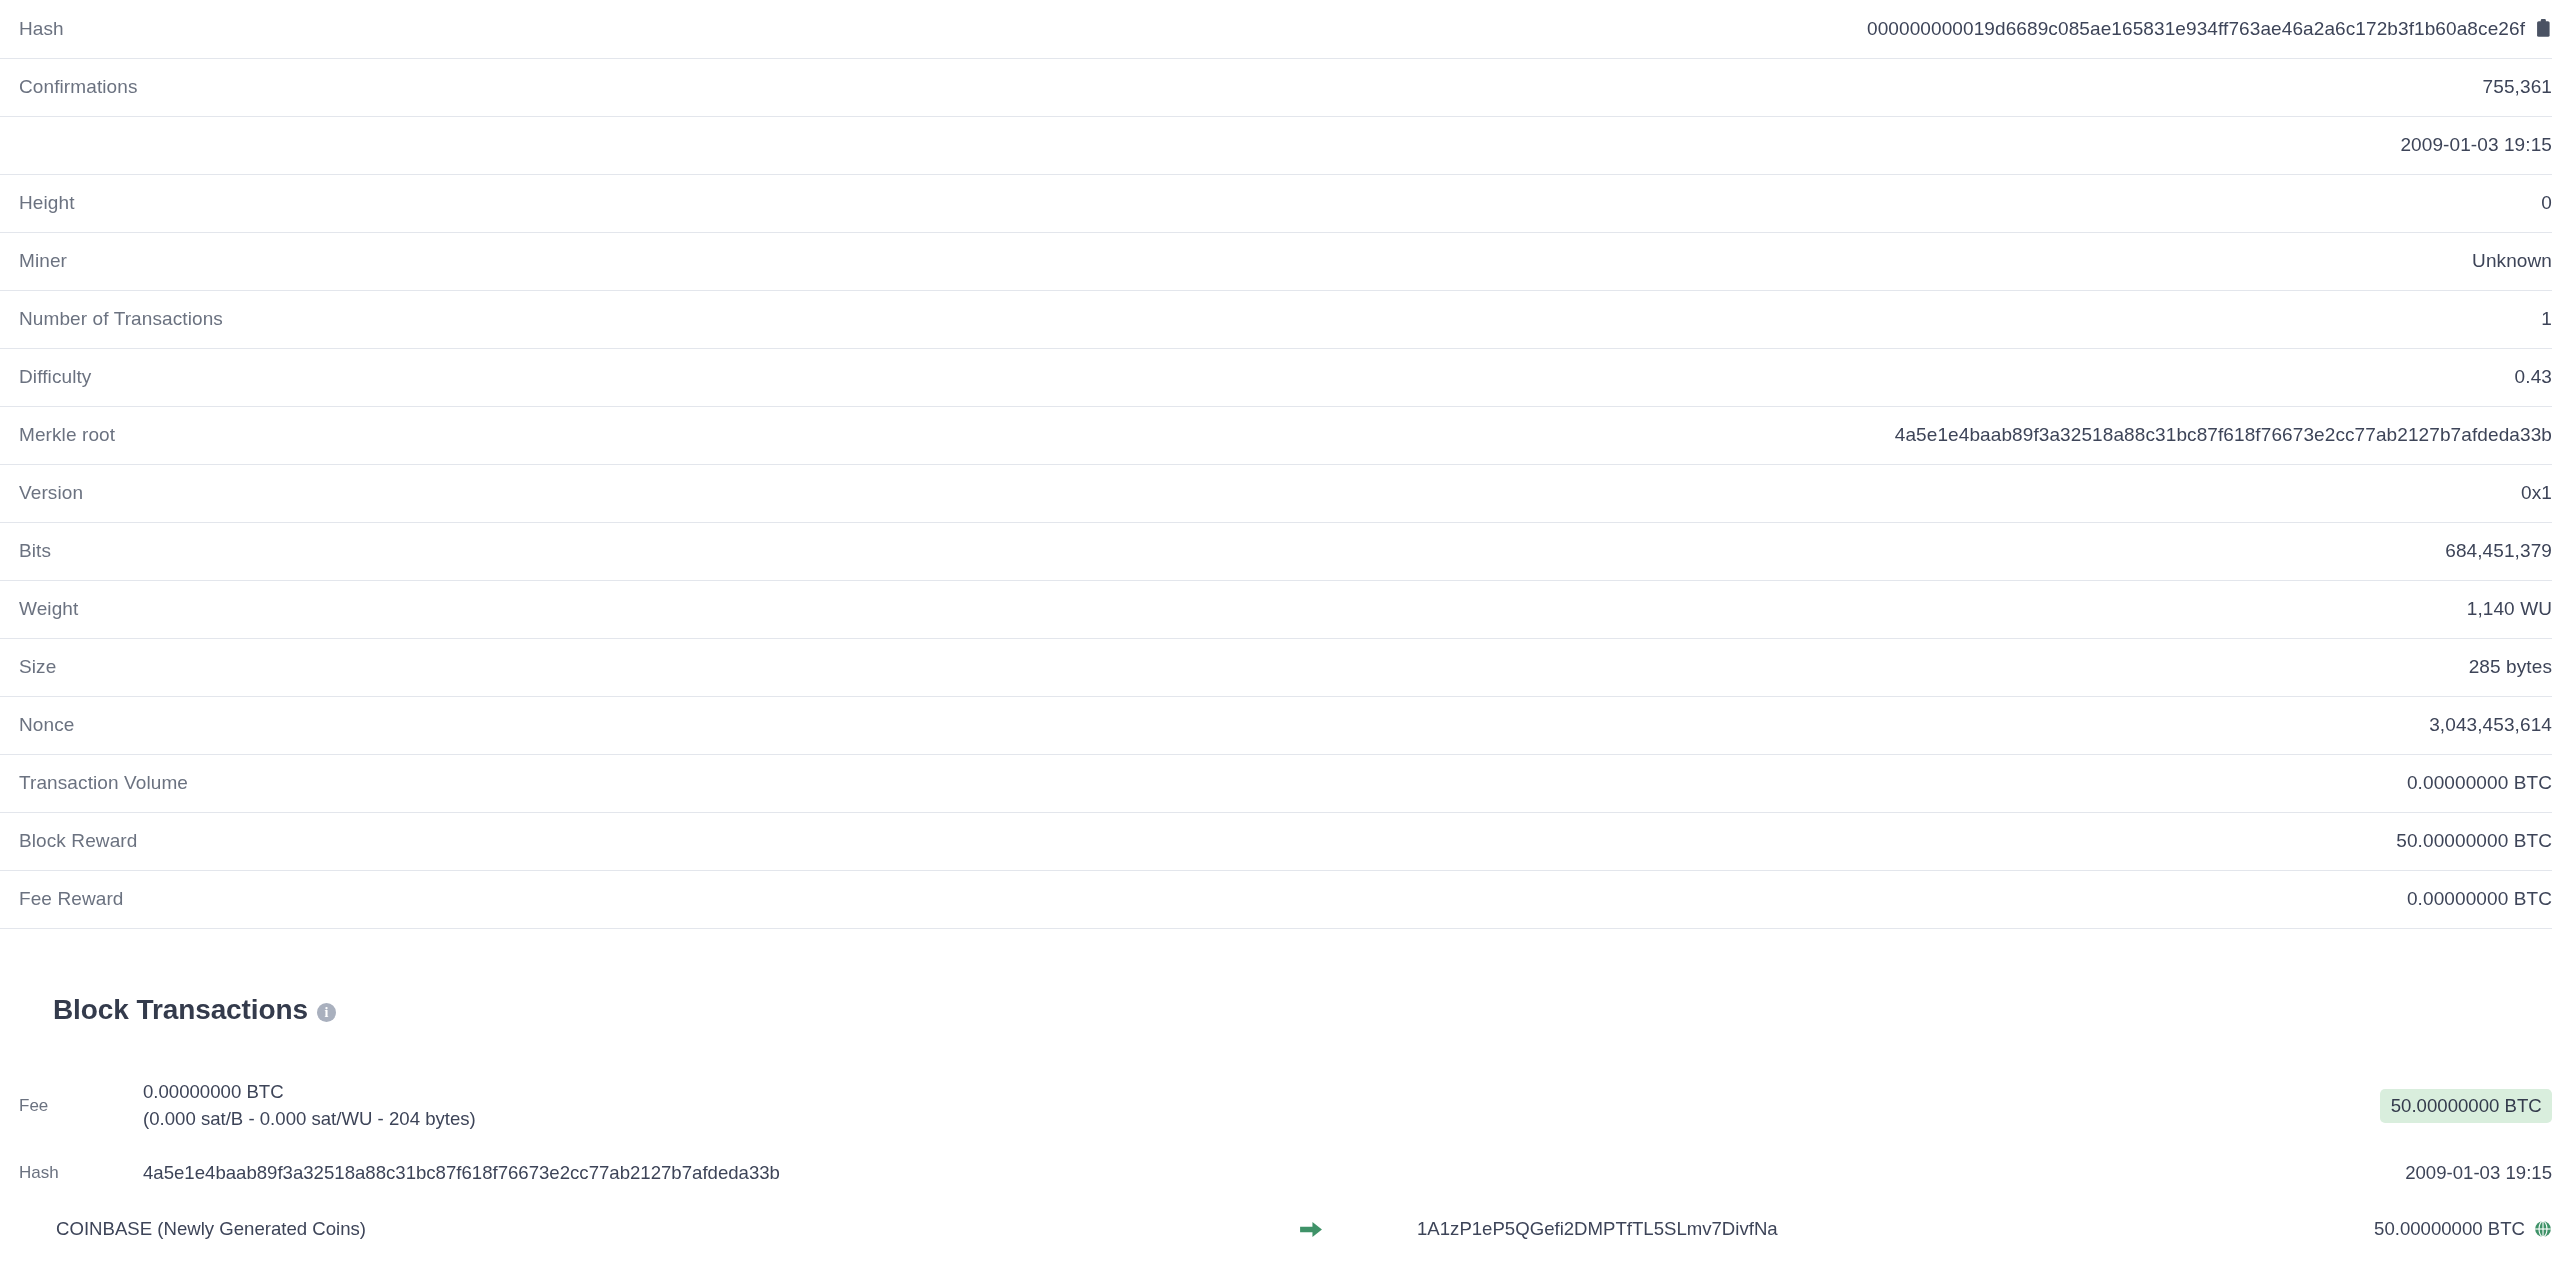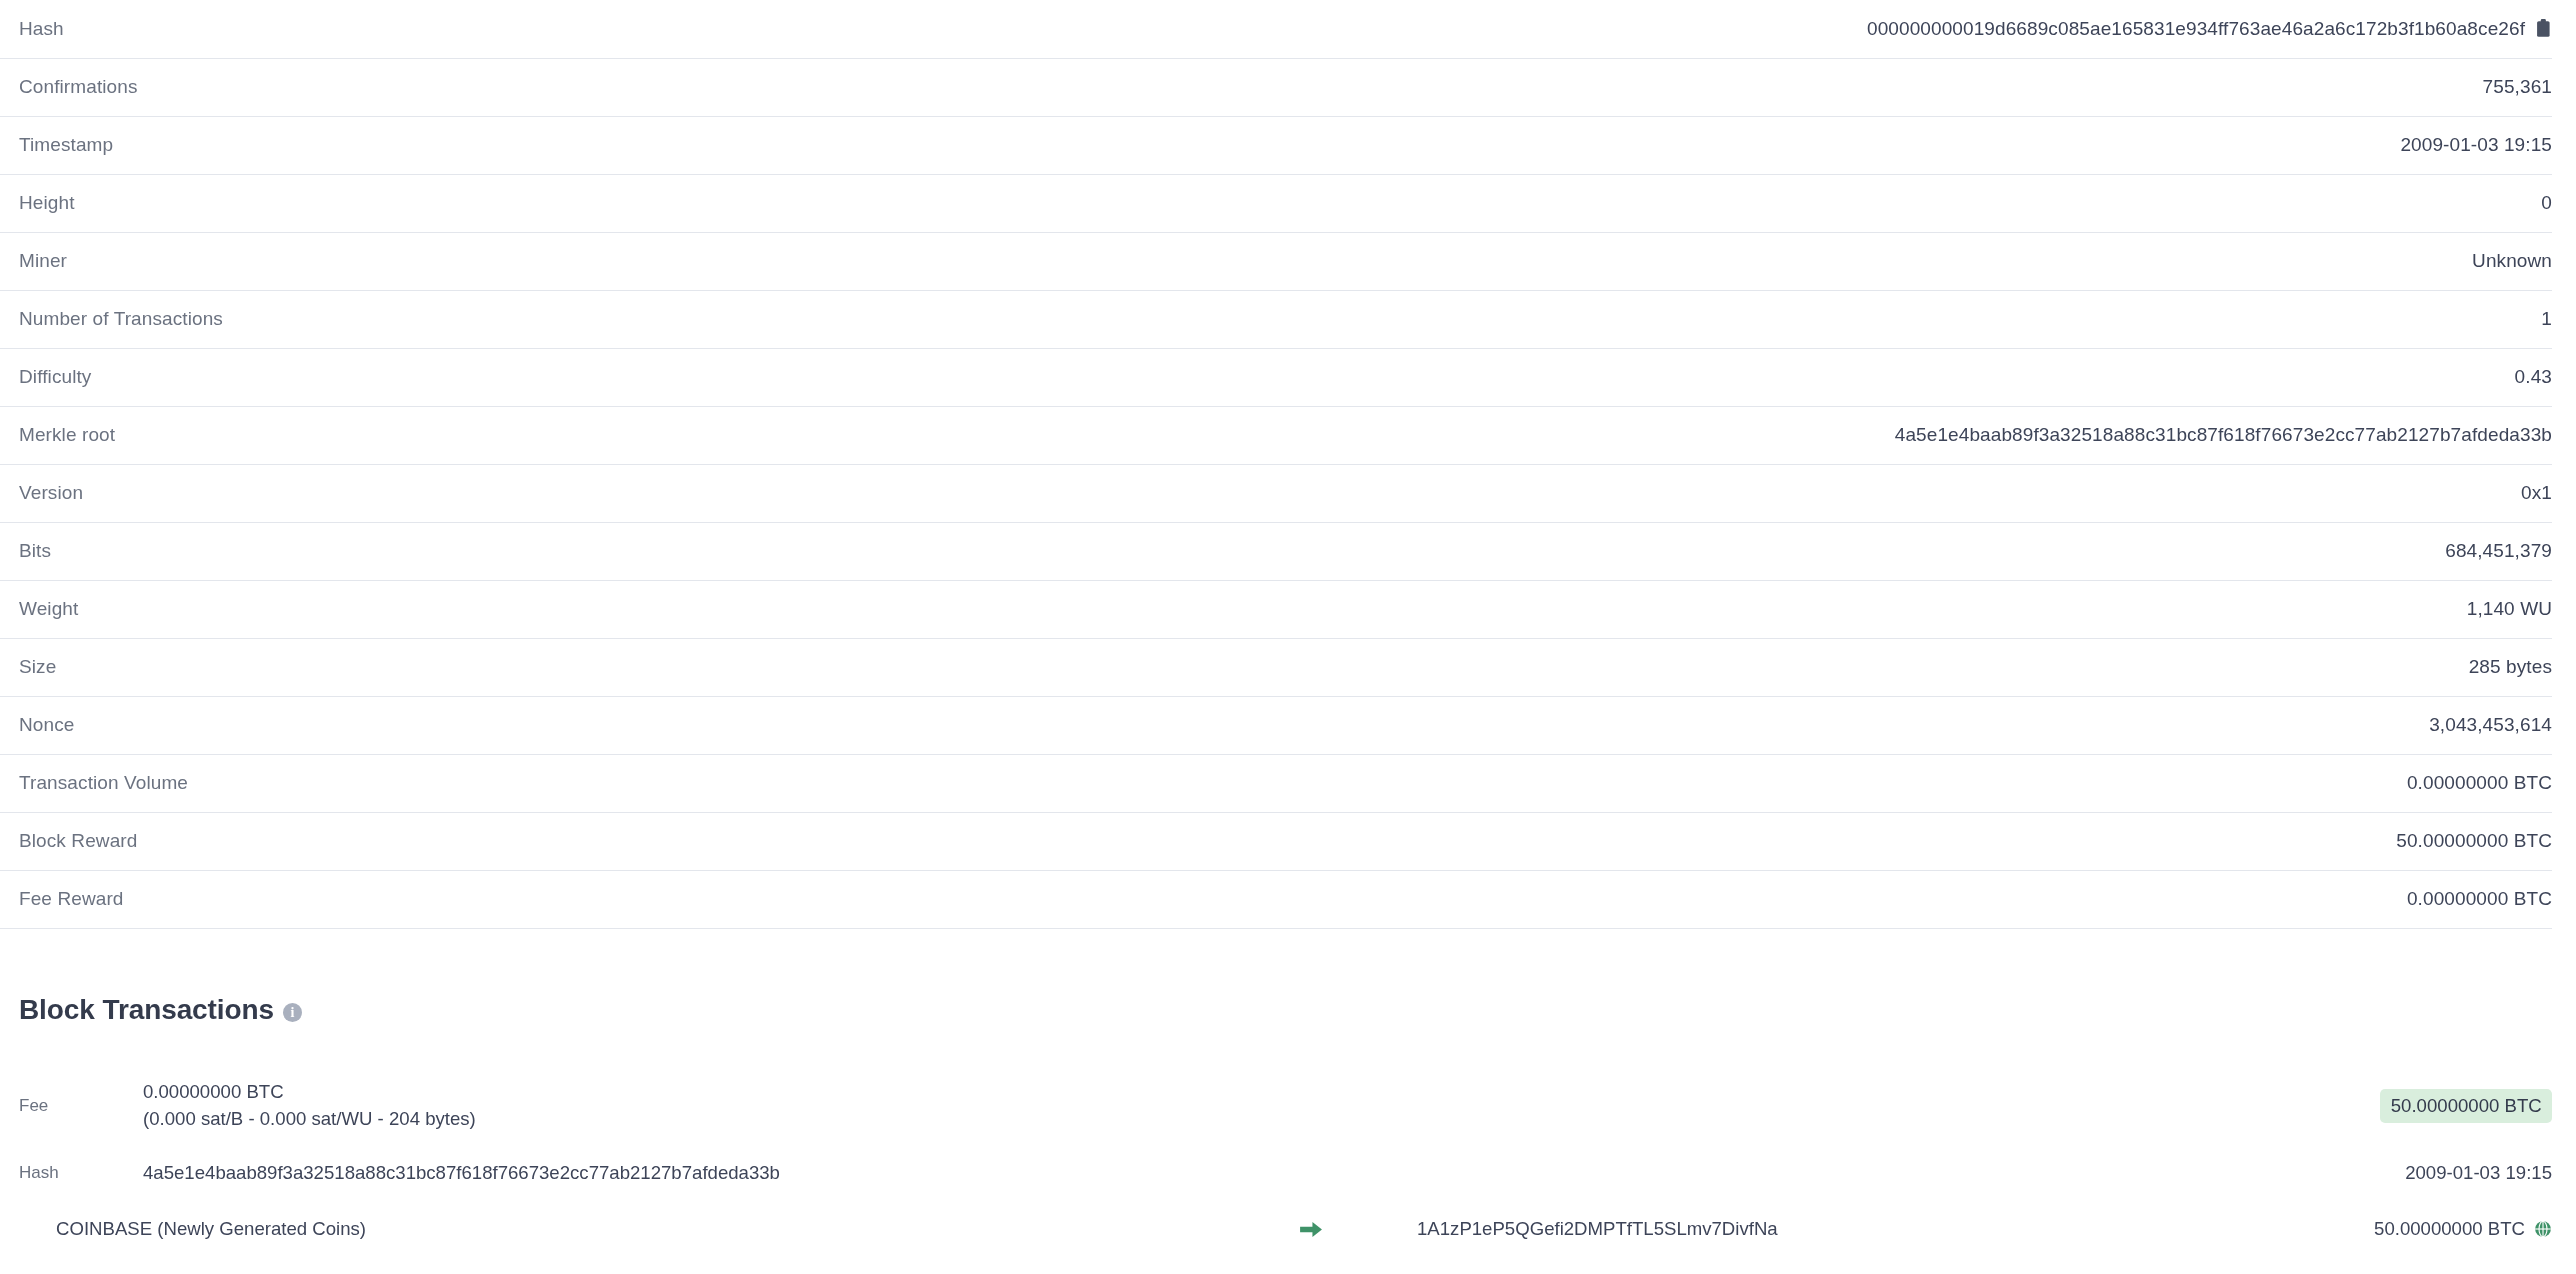--- a/index.html
+++ b/index.html
@@ -84,20 +84,21 @@
     margin-top: 62px;
     height: 38px;
   }
 
   .tx-heading {
     font-size: 28px;
     font-weight: bold;
     color: #343b4c;
     letter-spacing: -0.1px;
     line-height: 1;
+    margin-left: 34px;
   }
 
   .info-icon {
     width: 19px;
     height: 19px;
     border-radius: 50%;
     background: #a9b0be;
     color: #ffffff;
     font-size: 14px;
     font-weight: bold;
@@ -234,21 +235,20 @@
         </span>
       </div>
     </div>
 
     <div class="summary-row">
       <div class="summary-label">Confirmations</div>
       <div class="summary-value">755,361</div>
     </div>
 
     <div class="summary-row">
-      <div class="summary-label">Timestamp</div>
       <div class="summary-value">2009-01-03 19:15</div>
     </div>
 
     <div class="summary-row">
       <div class="summary-label">Height</div>
       <div class="summary-value">0</div>
     </div>
 
     <div class="summary-row">
       <div class="summary-label">Miner</div>

